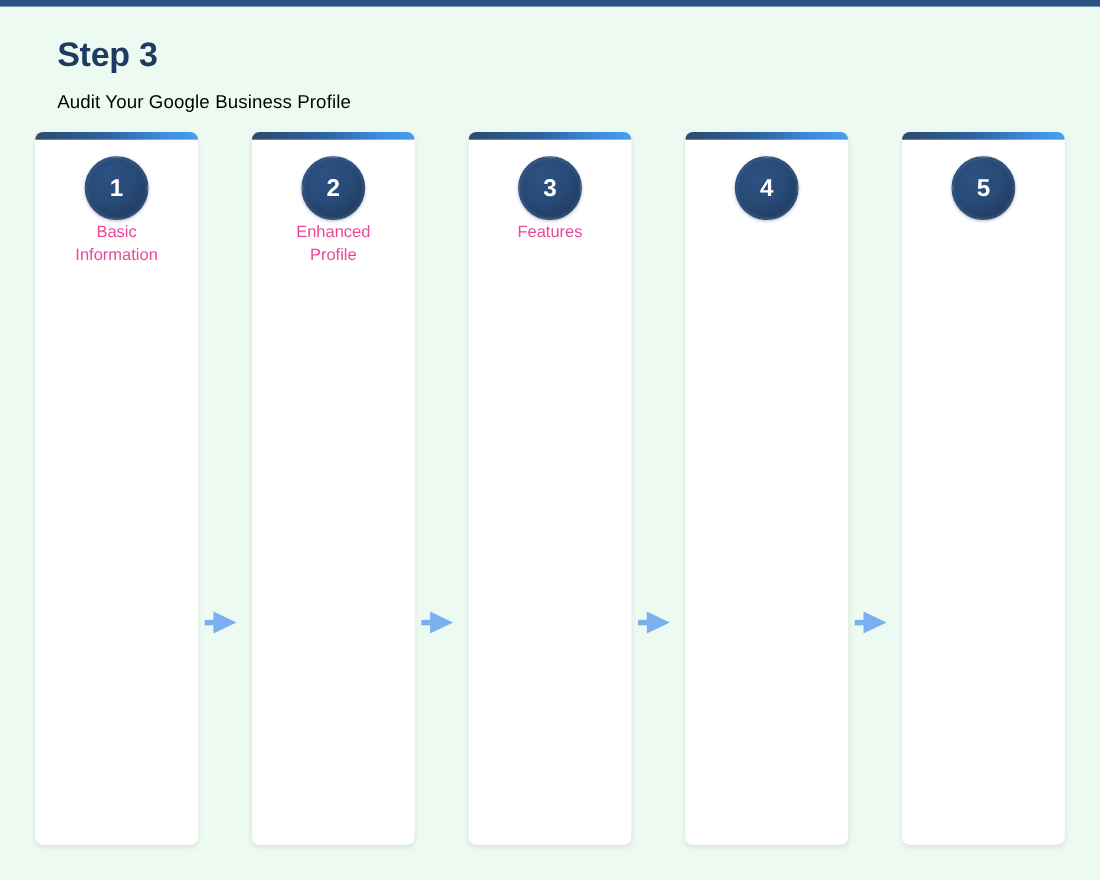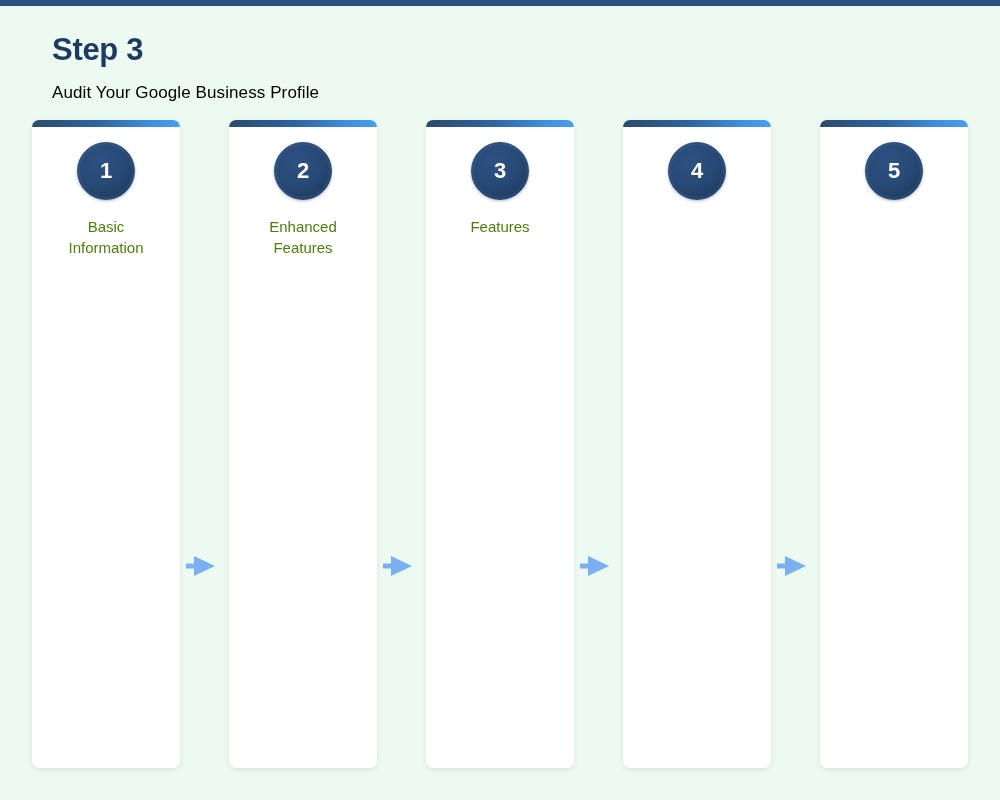--- a/index.html
+++ b/index.html
@@ -104,24 +104,23 @@
   }
 
   .step-badge-num {
     color: #ffffff;
     font-size: 22px;
     font-weight: bold;
     line-height: 22px;
   }
 
   .step-label {
-    margin-top: 16px;
     font-size: 15px;
     line-height: 21px;
-    color: #4d7c0f;
+    color: #ec4899;
     text-align: center;
     white-space: pre-line;
   }
 
   .step-arrow {
     position: absolute;
     top: 434px;
     width: 40px;
     height: 24px;
   }
@@ -156,21 +155,21 @@
     </div>
   </div>
 
   <div class="step-card c1">
     <div class="card-top-bar"></div>
     <div class="card-inner">
       <div class="step-badge">
         <span class="step-badge-num">2</span>
       </div>
       <div class="step-label">Enhanced
-Features</div>
+Profile</div>
     </div>
   </div>
 
   <div class="step-card c2">
     <div class="card-top-bar"></div>
     <div class="card-inner">
       <div class="step-badge">
         <span class="step-badge-num">3</span>
       </div>
       <div class="step-label">Features</div>

